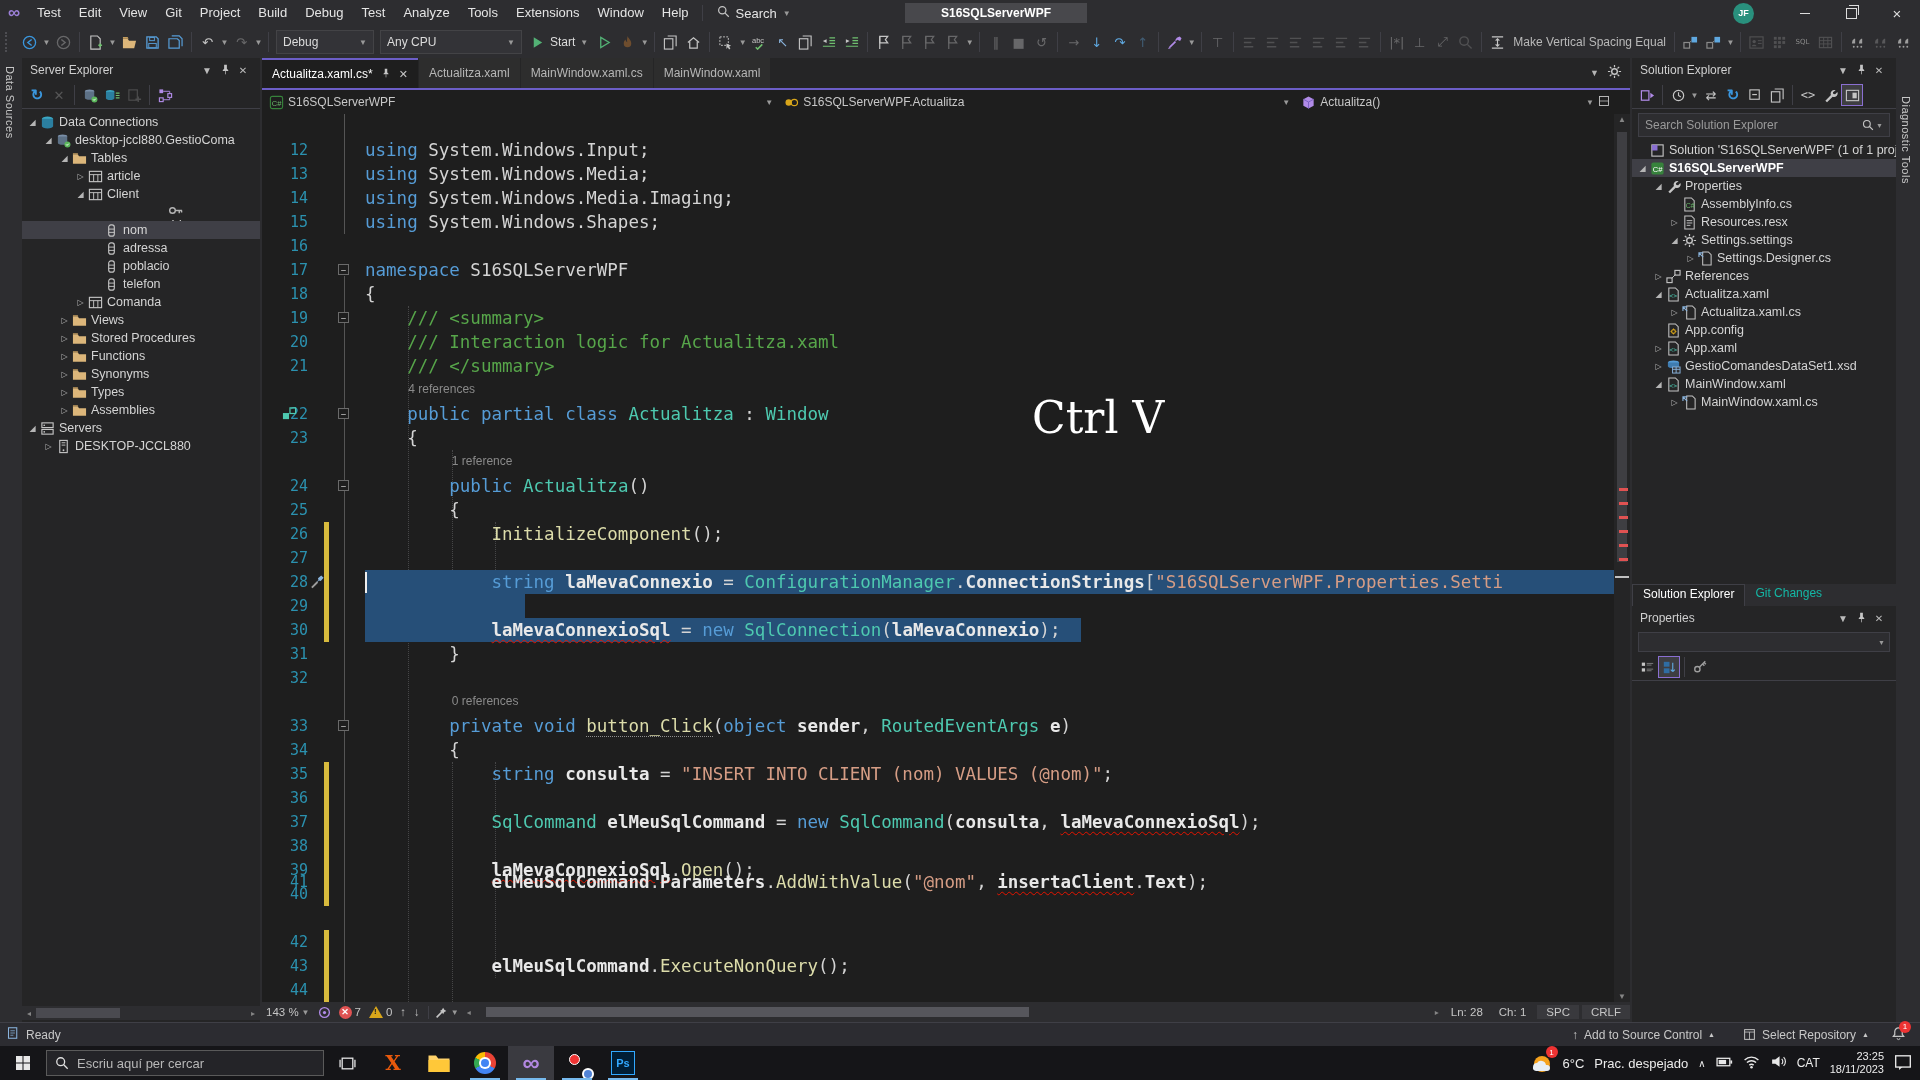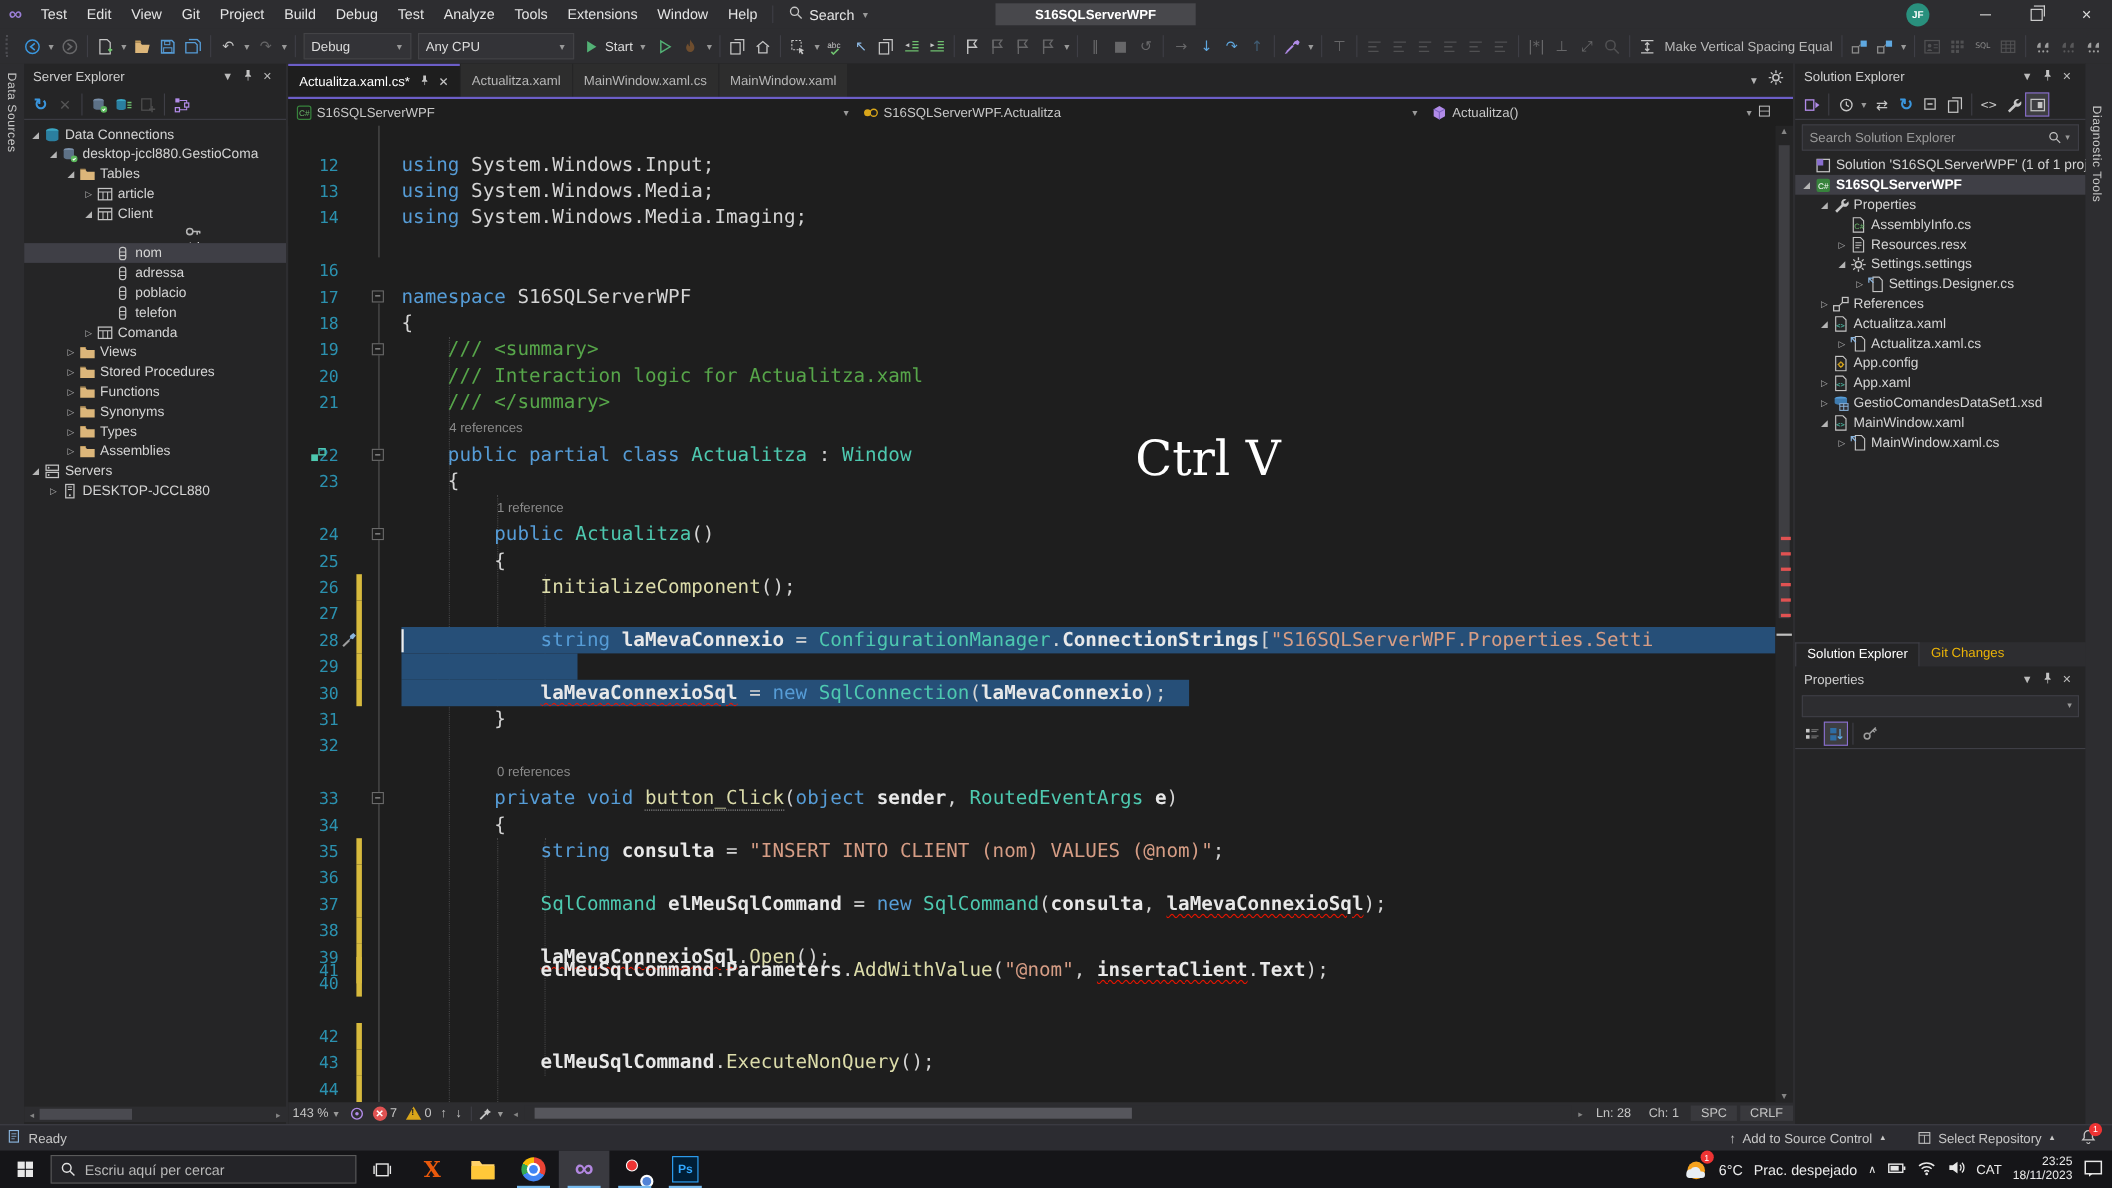--- a/index.html
+++ b/index.html
@@ -802,20 +802,24 @@
           <pre><span class="tok kw">using</span><span class="tok pl"> System.Windows.Input;</span></pre>
         </div>
         <div class="crow" style="top: 48px;">
           <div class="ln">13</div>
           <pre><span class="tok kw">using</span><span class="tok pl"> System.Windows.Media;</span></pre>
         </div>
         <div class="crow" style="top: 72px;">
           <div class="ln">14</div>
           <pre><span class="tok kw">using</span><span class="tok pl"> System.Windows.Media.Imaging;</span></pre>
         </div>
+        <div class="crow" style="top: 96px;">
+          <div class="ln">15</div>
+          <pre><span class="tok kw">using</span><span class="tok pl"> System.Windows.Shapes;</span></pre>
+        </div>
         <div class="crow" style="top: 120px;">
           <div class="ln">16</div>
           <pre></pre>
         </div>
         <div class="crow" style="top: 144px;">
           <div class="ln">17</div>
           <div class="foldbox">−</div>
           <pre><span class="tok kw">namespace</span><span class="tok pl"> S16SQLServerWPF</span></pre>
         </div>
         <div class="crow" style="top: 168px;">
@@ -1236,21 +1240,21 @@
               <path d="M1 6.5V2h4.5M1 2l4.5 4.5" stroke="#8ab4dd" stroke-width="1.2" fill="none"></path>
             </svg>
           </span>
           <span class="lbl">MainWindow.xaml.cs</span>
         </div>
       </div>
   </div>
 
   <div class="abs" style="left:1632px;top:584px;width:264px;height:22px;background:#2d2d30;display:flex;font-size:12px">
     <div style="background:#252526;color:#fff;padding:2px 10px;border:1px solid #3f3f46;border-bottom:0">Solution Explorer</div>
-    <div style="color:#eab308;padding:2px 10px">Git Changes</div>
+    <div style="color:#14b8a6;padding:2px 10px">Git Changes</div>
   </div>
 
   <div class="abs panel" style="left:1632px;top:606px;width:264px;height:416px">
     <div class="panel-h">
       <span>Properties</span>
       <span class="sp"></span>
       <span class="ph-i">▼</span>
       <span class="ph-i"><svg width="11" height="11" viewBox="0 0 16 16">
             <path d="M6 1h4v6l2 2v1H4V9l2-2z" fill="#c5c5c5"></path>
             <path d="M8 10v5" stroke="#c5c5c5"></path>

